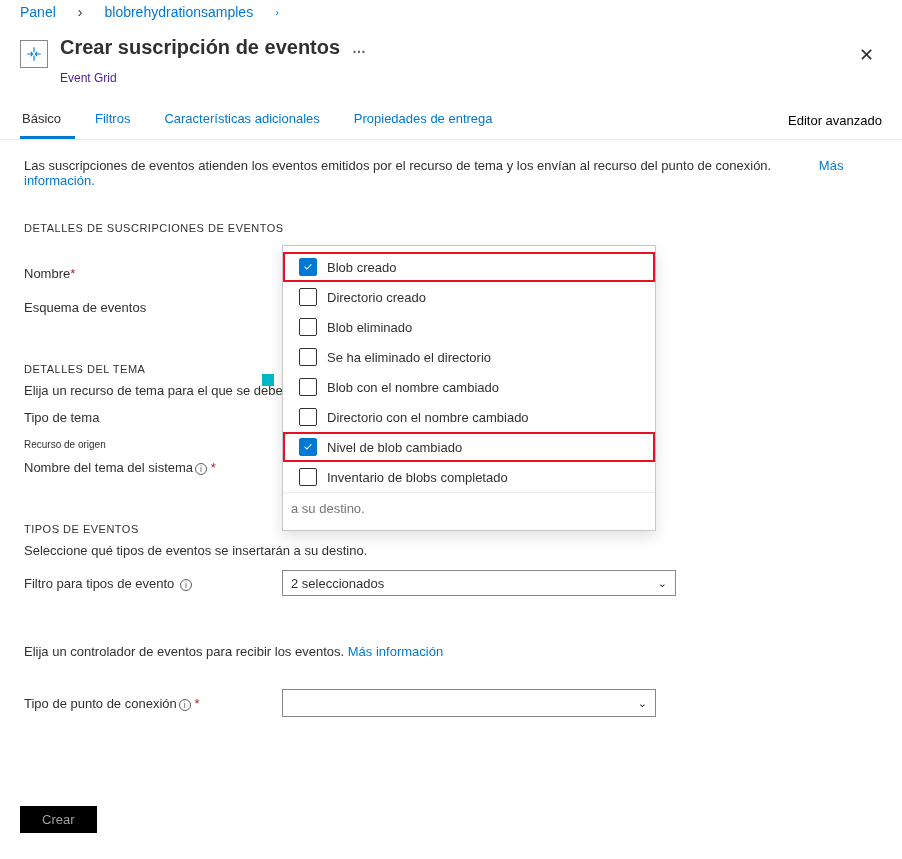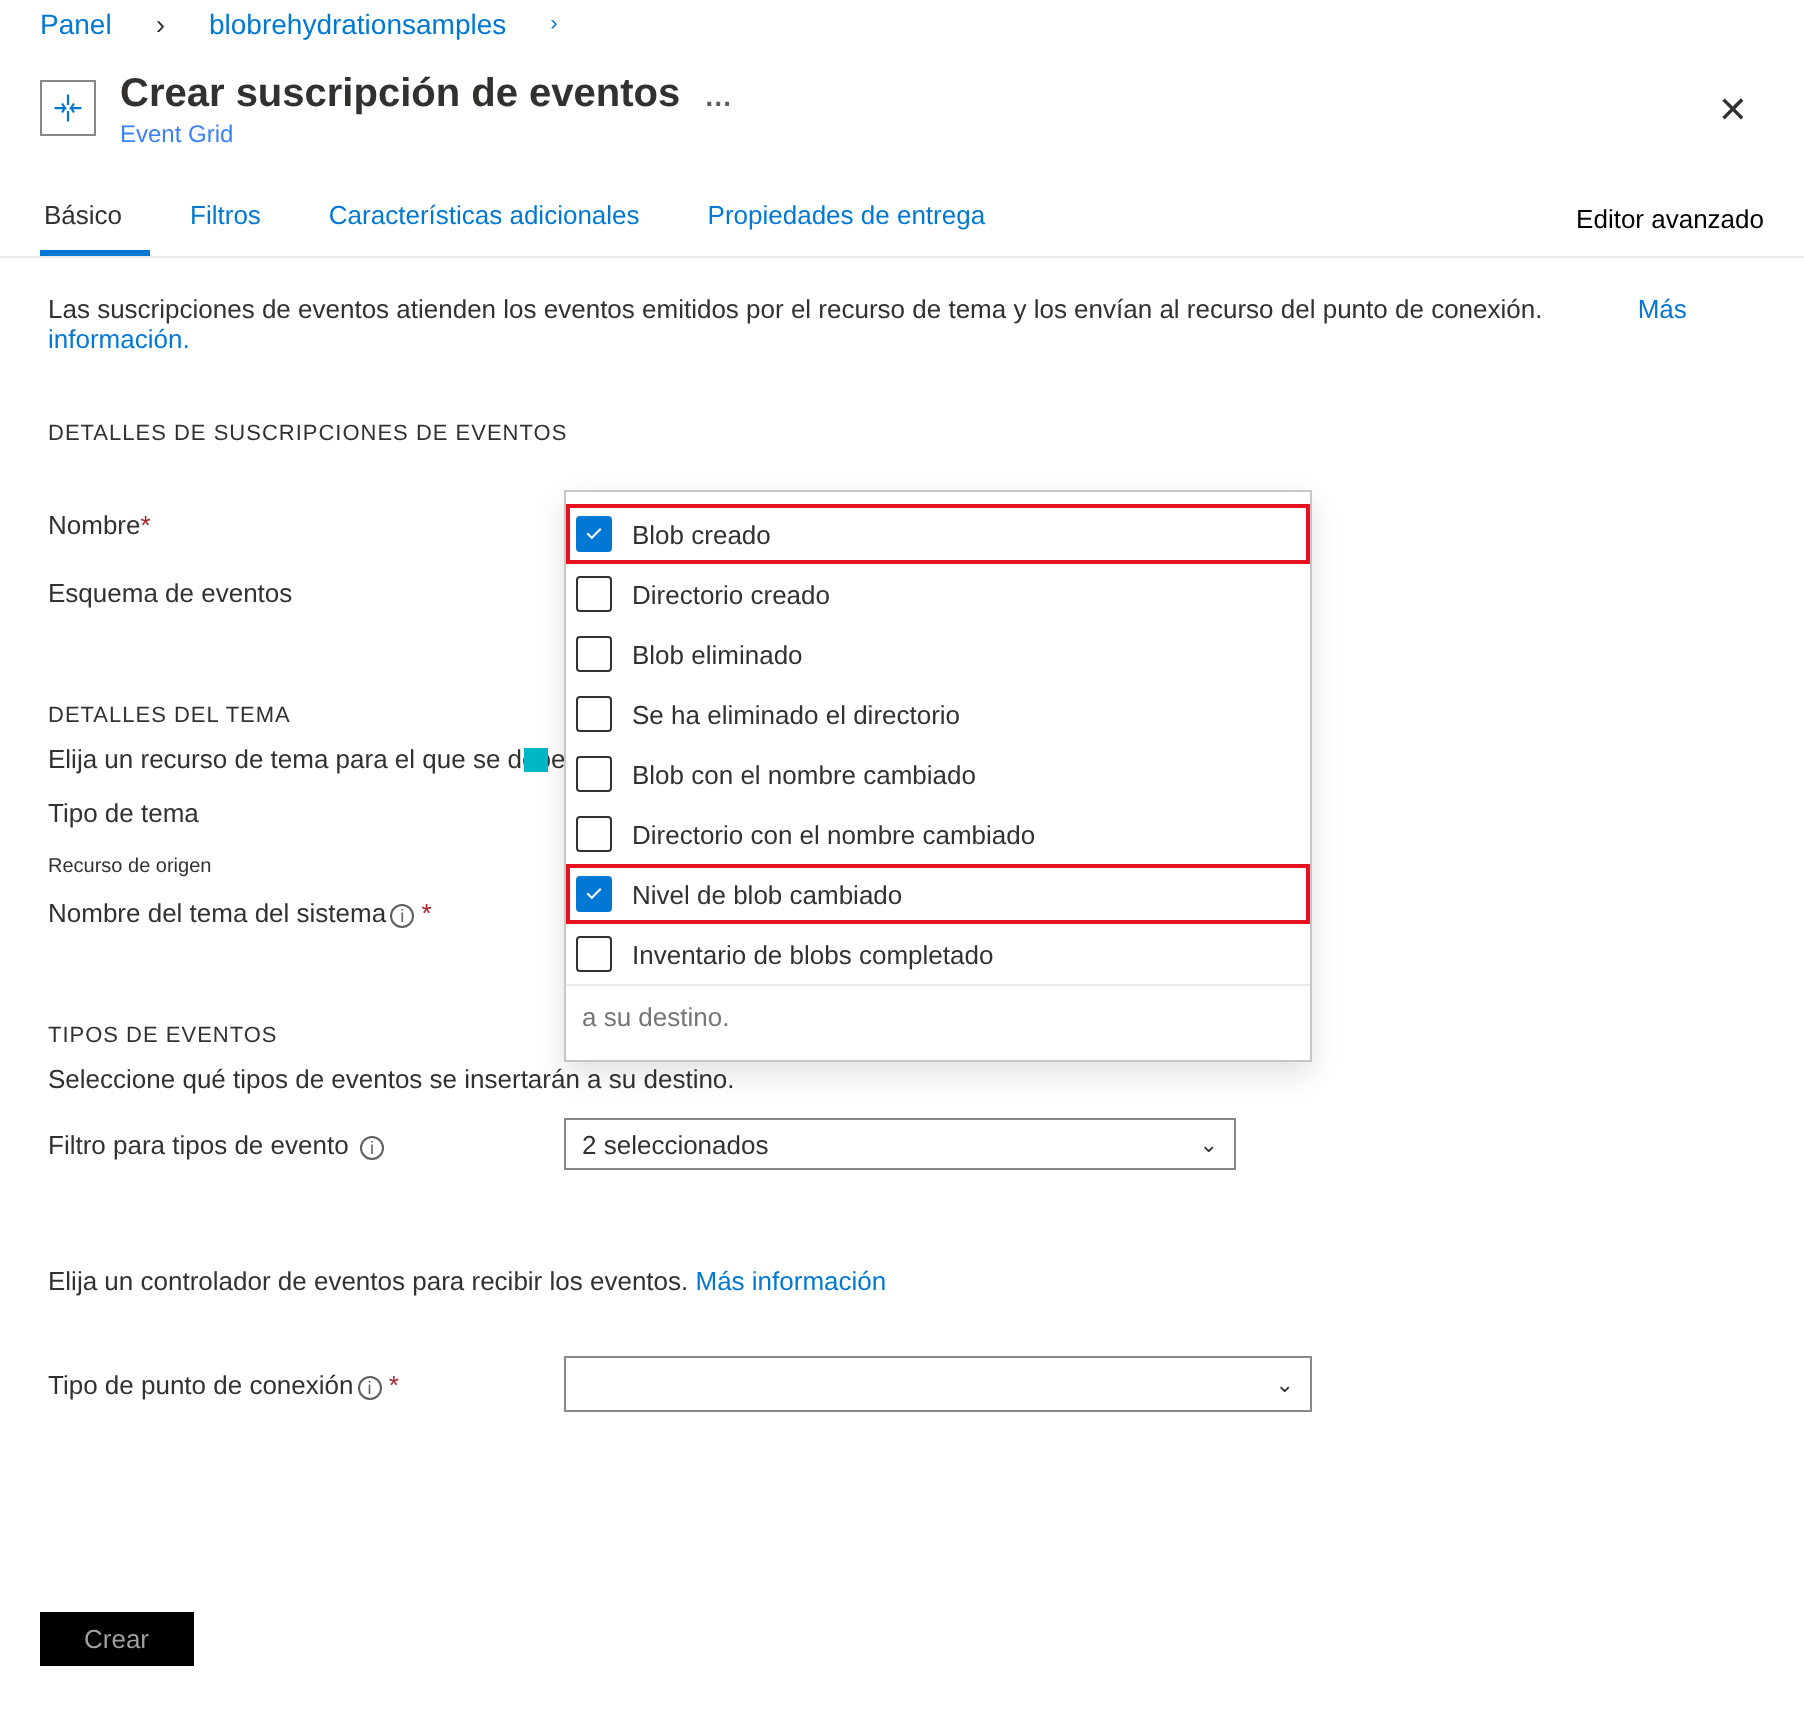--- a/index.html
+++ b/index.html
@@ -33,21 +33,21 @@
     border: 1px solid #8a8886;
     display: flex; align-items: center; justify-content: center;
     margin-right: 12px;
     margin-top: 4px;
     background: #fff;
   }
   .header-icon svg { width: 18px; height: 18px; }
   .header-titles { flex: 1; }
   .header-title { font-size: 20px; font-weight: 600; color: #323130; display:flex; align-items:center; gap:12px;}
   .header-title .more { color:#605e5c; font-size:14px; letter-spacing:2px; cursor:pointer;}
-  .header-sub { font-size: 12px; color: #3b82f6; margin-top: 1px; }
+  .header-sub { font-size: 12px; color: #4c1d95; margin-top: 12px; }
   .close-btn {
     position: absolute; right: 28px; top: 24px;
     font-size: 18px; color: #323130; cursor: pointer;
     background:none; border:none;
   }
   .tabs {
     display: flex;
     align-items: center;
     border-bottom: 1px solid #edebe9;
     padding: 0 20px;
@@ -123,21 +123,21 @@
     top: 245px;
     width: 374px;
     background: #fff;
     border: 1px solid #c8c6c4;
     box-shadow: 0 6px 14px rgba(0,0,0,0.12);
     z-index: 10;
     padding: 6px 0;
   }
   .dd-option {
     display:flex; align-items:center;
-    padding: 6px 5px;
+    padding: 6px 16px;
     font-size:13px;
     cursor:pointer;
   }
   .dd-option .cb {
     width:18px; height:18px;
     border:1px solid #323130;
     border-radius:2px;
     margin-right:10px;
     display:flex; align-items:center; justify-content:center;
     flex-shrink:0;
@@ -150,21 +150,21 @@
   .dd-search {
     margin: 0 0 0 0;
     padding: 4px 8px;
     border-top:1px solid #edebe9;
   }
   .dd-search input {
     width:100%; border:none; outline:none;
     font-size:13px; padding:4px 0;
   }
   .select-box {
-    width:336px;
+    width:394px;
     height:26px;
     border:1px solid #8a8886;
     display:flex; align-items:center; justify-content:space-between;
     padding:0 8px;
     font-size:13px;
     cursor:pointer;
     background:#fff;
   }
   .select-box .chev-down { font-size:11px; color:#323130; }
   .empty-select {

